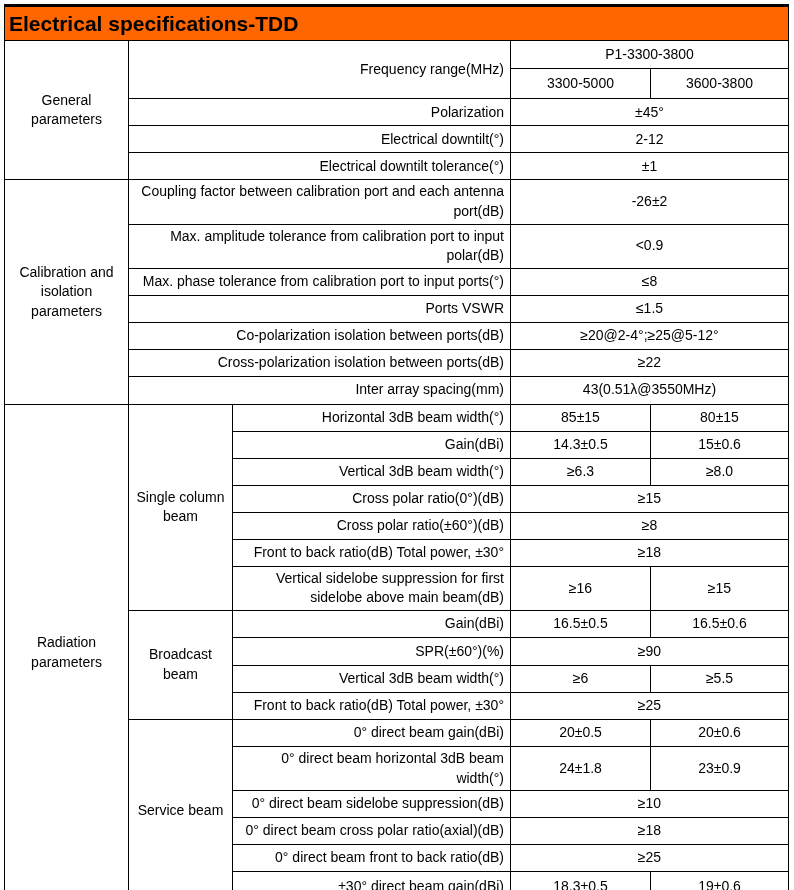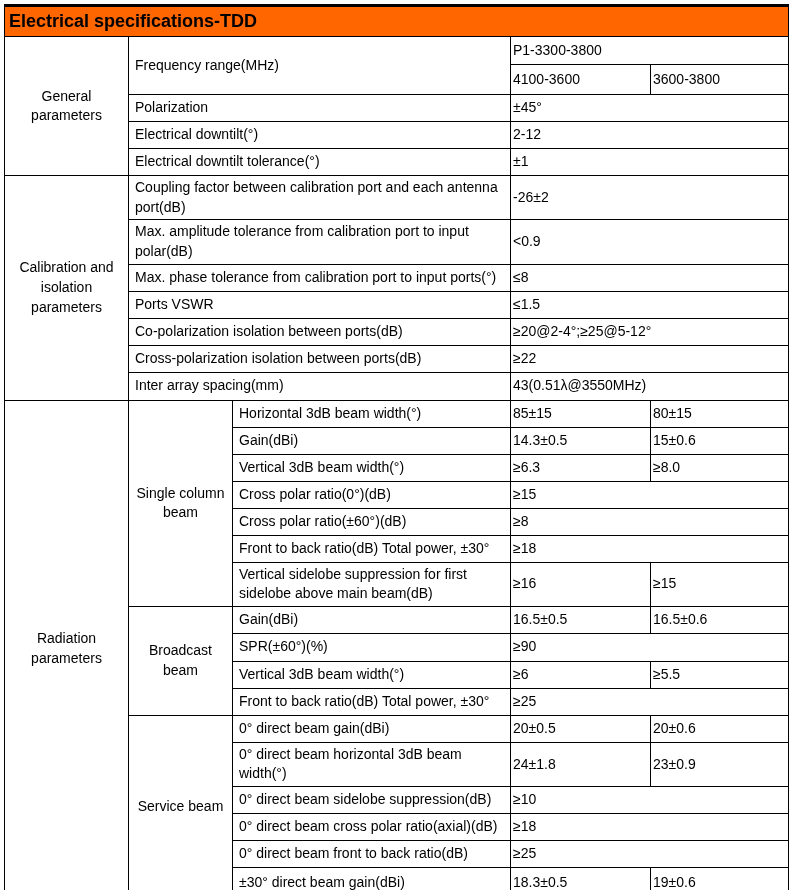--- a/index.html
+++ b/index.html
@@ -13,29 +13,29 @@
   table.spec {
     border-collapse: collapse;
     table-layout: fixed;
     width: 784px;
     font-size: 14px;
     color: #000;
   }
   table.spec { border: 1px solid #000; border-top: 3px solid #000; border-bottom: 3px solid #000; }
   td { border: 1px solid #000; vertical-align: middle; padding: 2px 6px; line-height: 1.4; }
   td.title {
-    font-size: 18px;
+    font-size: 21px;
     font-weight: bold;
     text-align: left;
     padding: 2px 4px;
   }
   td.grp  { text-align: center; padding: 2px 3px; }
   td.sub  { text-align: center; padding: 2px 6px; }
-  td.param{ text-align: left; }
-  td.val  { padding: 2px 2px; }
+  td.param{ text-align: right; }
+  td.val  { text-align: center; padding: 2px 2px; }
   tr.h22 { height: 23px; }
   tr.h27 { height: 27px; }
   tr.h28 { height: 28px; }
   tr.h30 { height: 30px; }
   tr.h31 { height: 31px; }
   tr.h42 { height: 42px; }
 </style>
 </head>
 <body>
 
@@ -53,21 +53,21 @@
         <tr class="h22">
     <td class="title" colspan="5" style="background: rgb(255, 102, 0);">Electrical specifications-TDD</td>
   </tr>
 
   <tr class="h28">
     <td class="grp" rowspan="5">General parameters</td>
     <td class="param" colspan="2" rowspan="2">Frequency range(MHz)</td>
     <td class="val" colspan="2">P1-3300-3800</td>
   </tr>
   <tr class="h30">
-    <td class="val">4100-3600</td>
+    <td class="val">3300-5000</td>
     <td class="val">3600-3800</td>
   </tr>
   <tr class="h27">
     <td class="param" colspan="2">Polarization</td>
     <td class="val" colspan="2">±45°</td>
   </tr>
   <tr class="h27">
     <td class="param" colspan="2">Electrical downtilt(°)</td>
     <td class="val" colspan="2">2-12</td>
   </tr>

